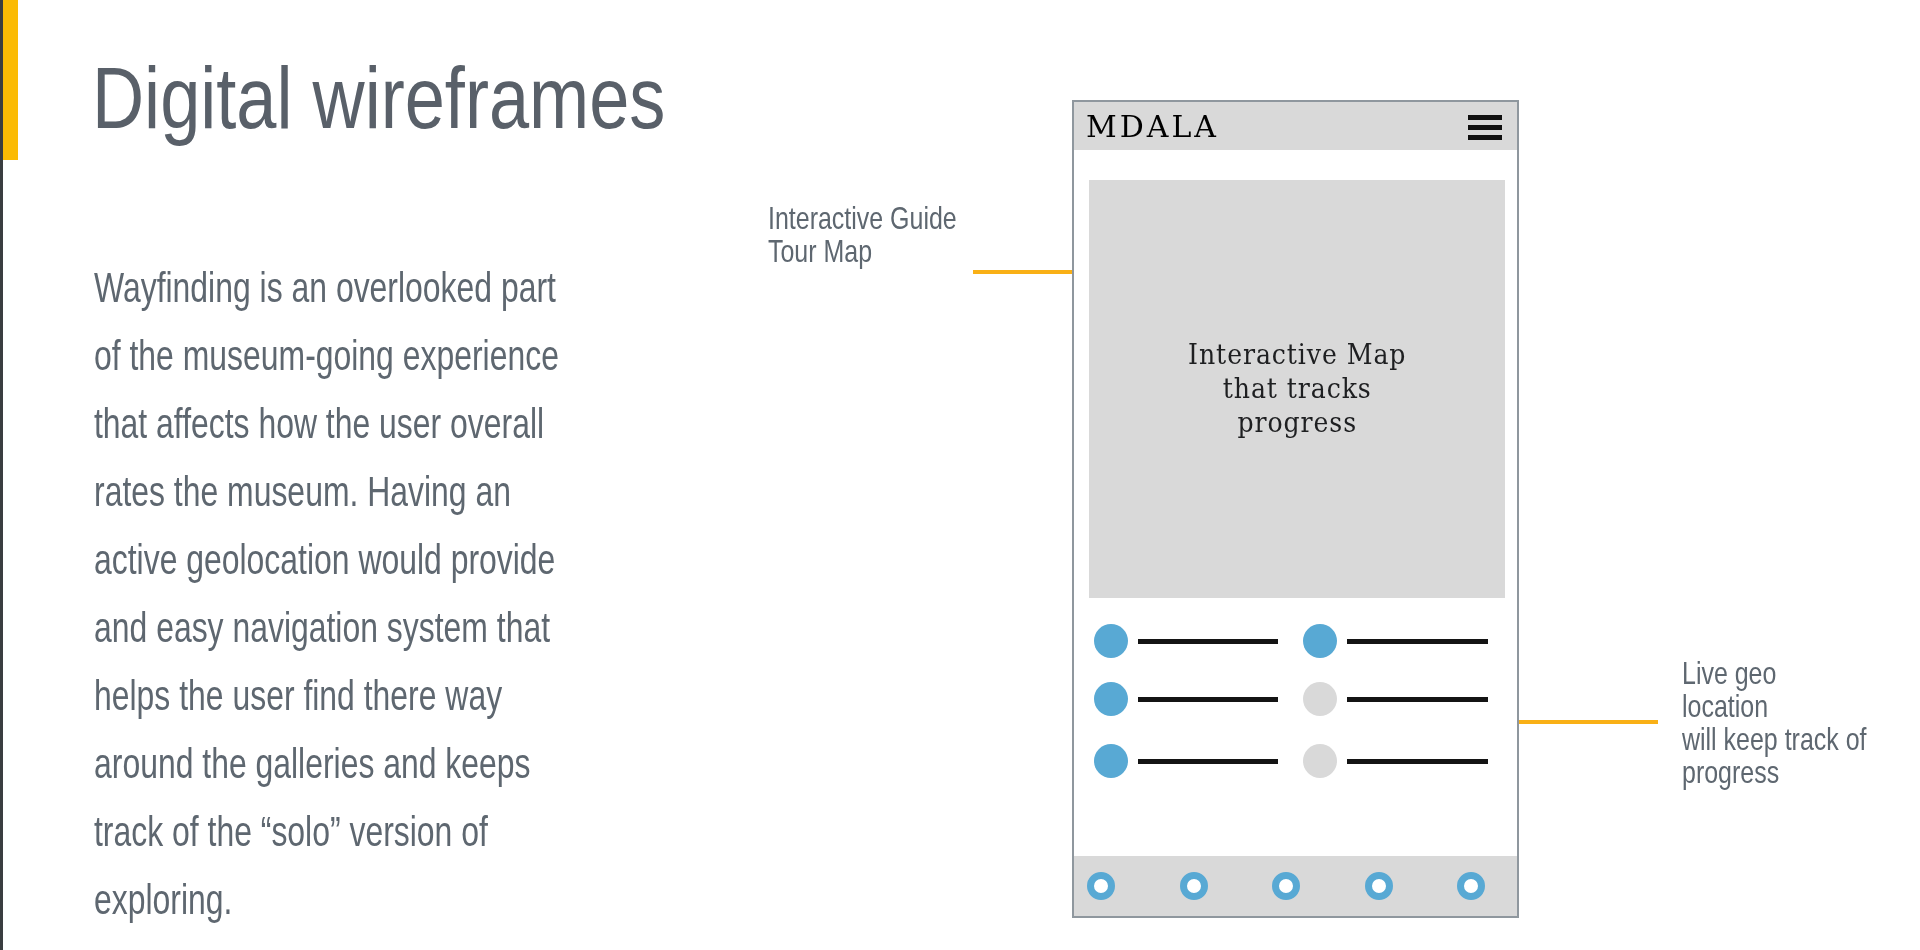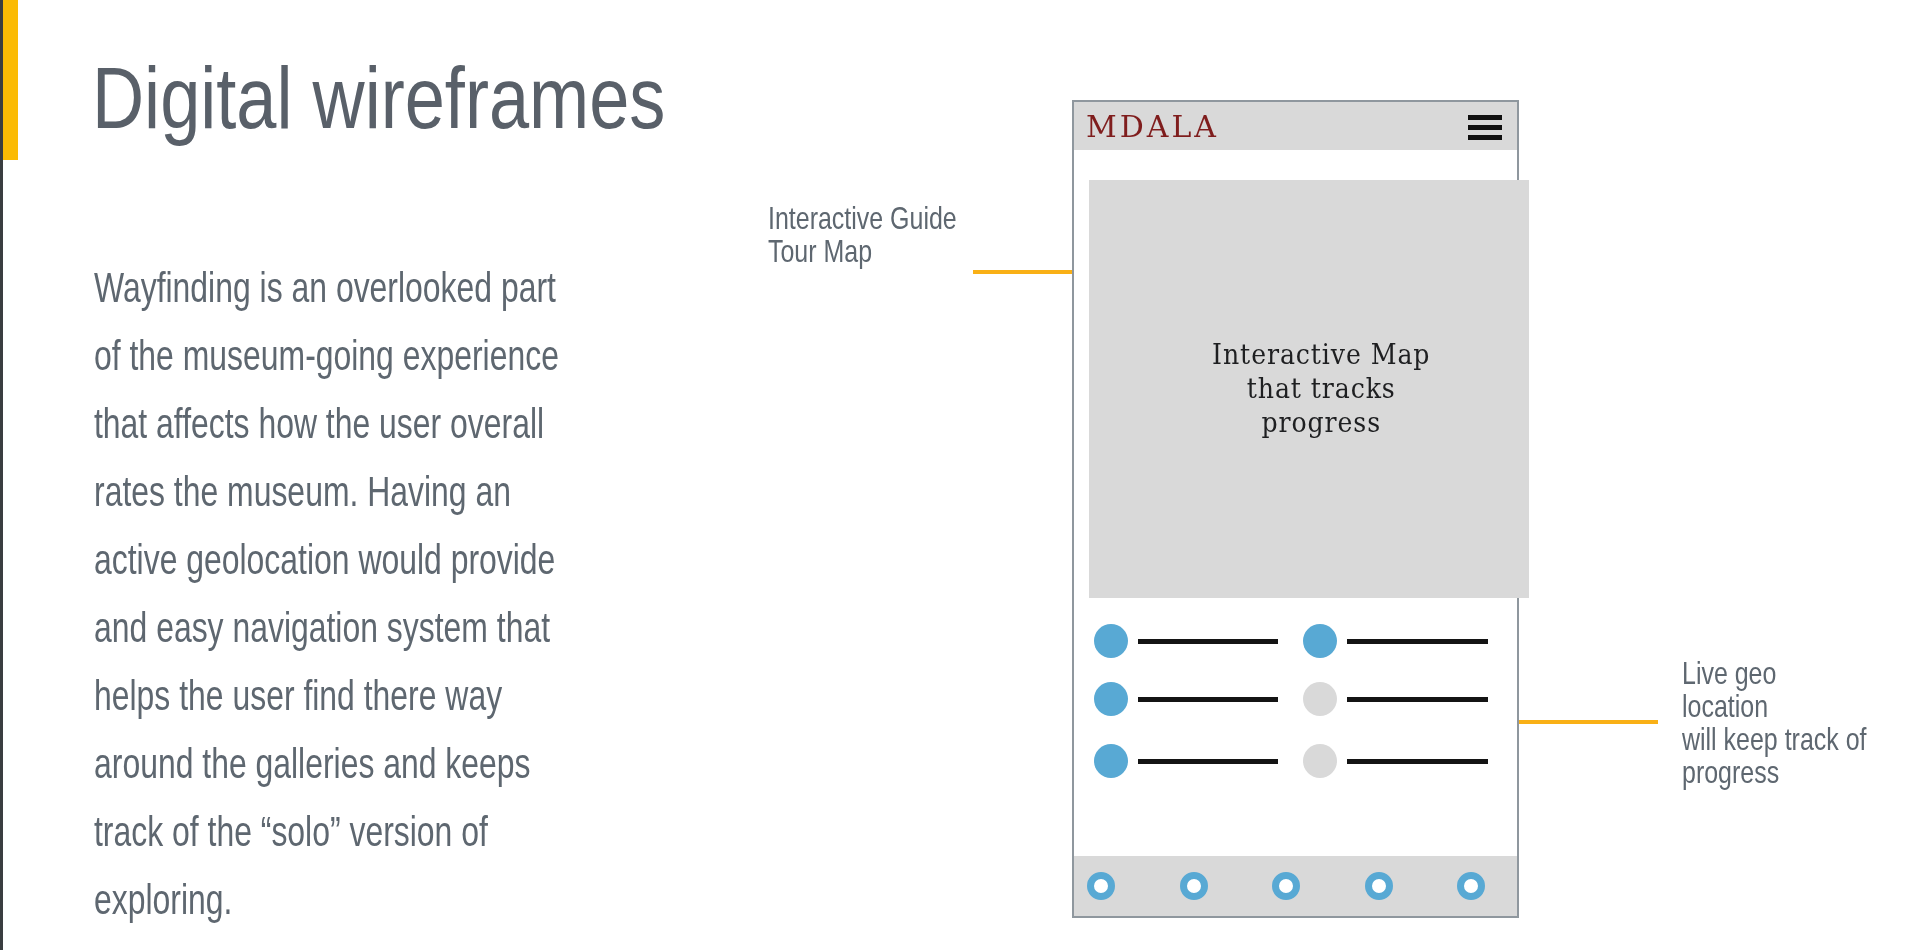--- a/index.html
+++ b/index.html
@@ -52,30 +52,30 @@
     left:1072px;top:100px;width:447px;height:818px;
     box-sizing:border-box;border:2px solid var(--phone-border,#8F979E);
     background:#fff;
   }
   .phone-header{
     position:absolute;left:0;top:0;width:100%;height:48px;
     background:var(--panel-gray,#D9D9D9);
   }
   .brand{
     position:absolute;left:12px;top:0;line-height:50px;
-    font-family:"DejaVu Serif",serif;font-size:30px;letter-spacing:3px;color:#7f1d1d;
+    font-family:"DejaVu Serif",serif;font-size:30px;letter-spacing:3px;color:#000000;
   }
   .hamburger{position:absolute;right:15px;top:13px;width:34px;}
   .hamburger span{display:block;width:34px;height:5px;background:#111;margin-bottom:5px;}
   .hamburger span:last-child{margin-bottom:0;}
 
   .map-box{
     position:absolute;left:15px;top:78px;width:416px;height:418px;
     background:var(--panel-gray,#D9D9D9);
-    display:flex;align-items:center;justify-content:center;padding-left:24px;
+    display:flex;align-items:center;justify-content:center;
   }
   .map-label{
     font-family:"DejaVu Serif",serif;font-size:28px;line-height:34px;
     letter-spacing:1px;color:#1e1f21;text-align:center;white-space:pre-line;
     transform:scaleX(0.9);transform-origin:center center;
   }
 
   .progress-row{position:absolute;left:0;width:100%;height:34px;}
   .dot{position:absolute;top:0;width:34px;height:34px;border-radius:50%;}
   .dot.side-left{left:20px;}

